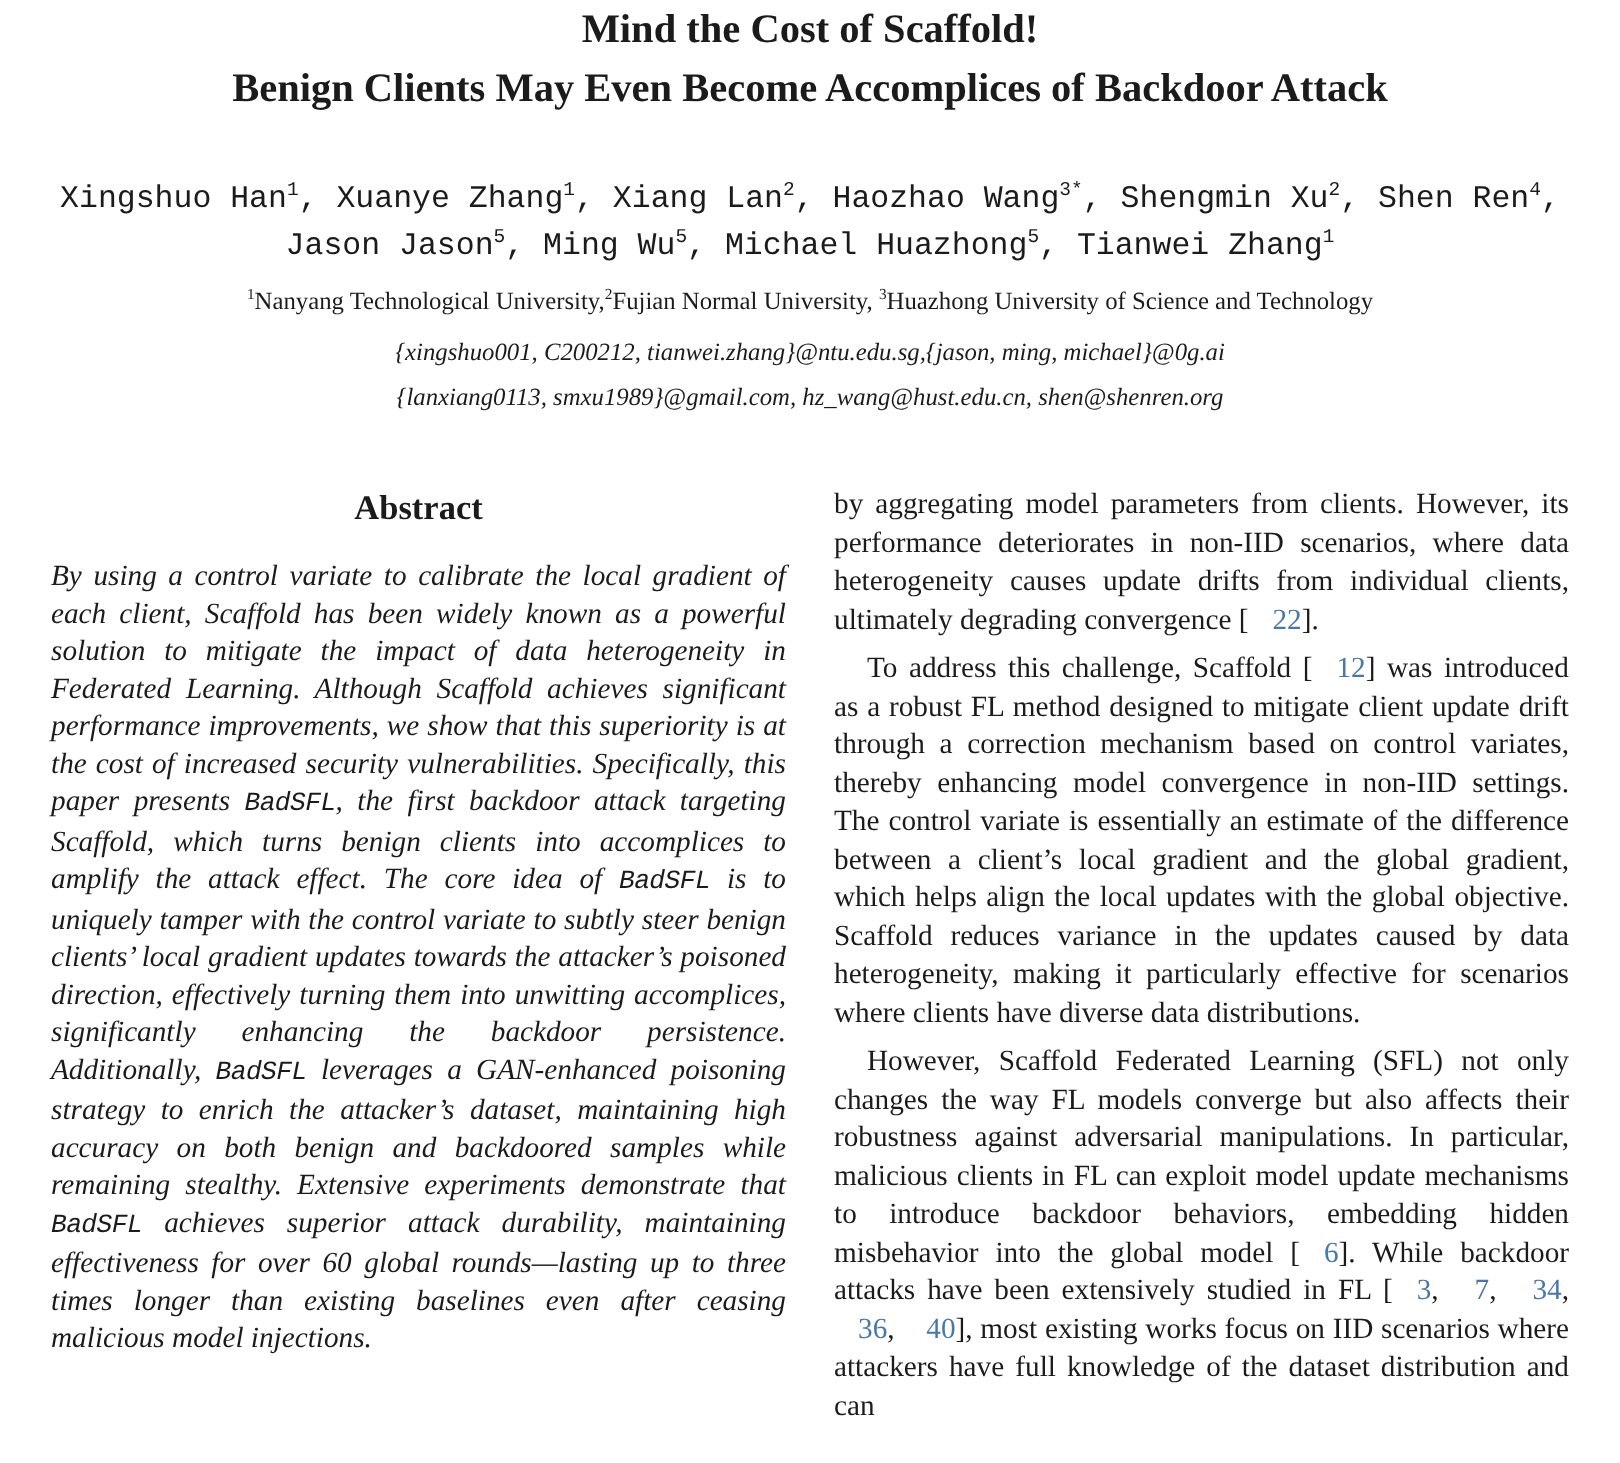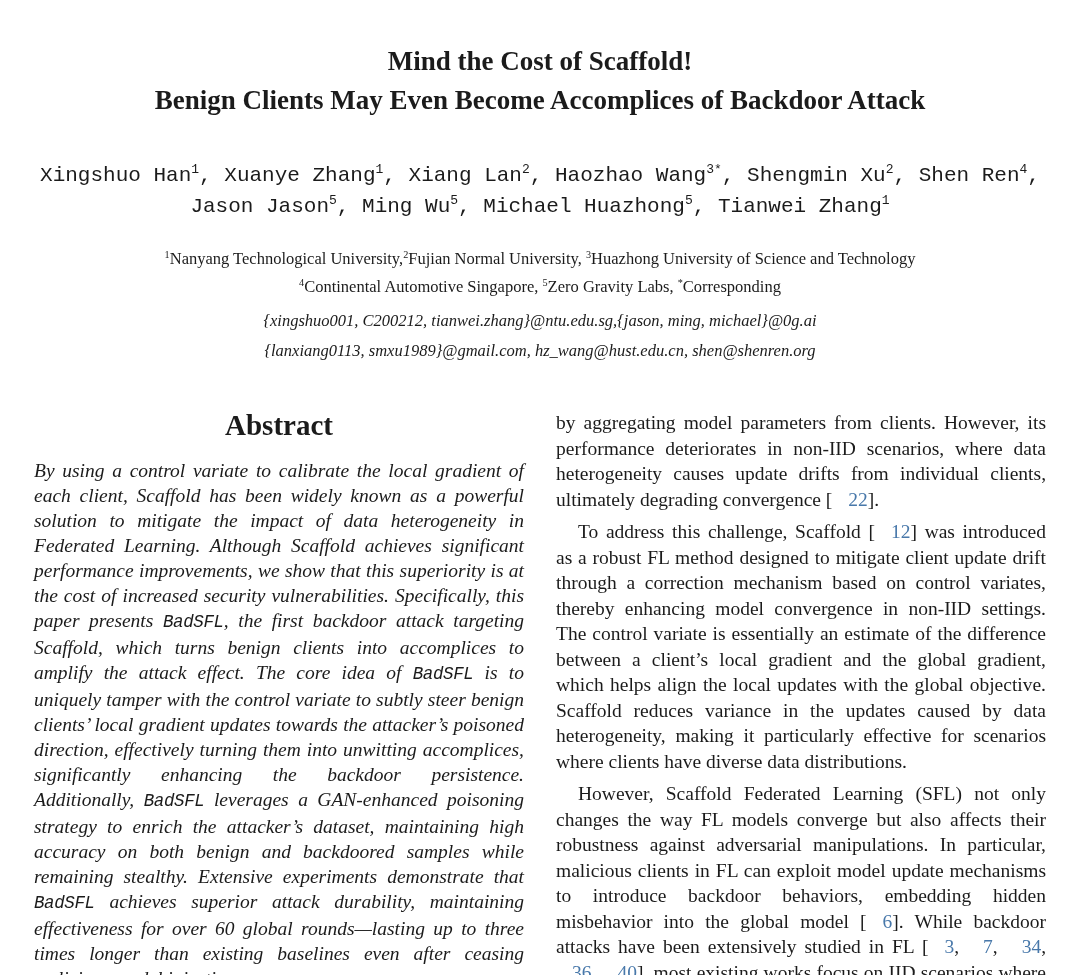--- a/index.html
+++ b/index.html
@@ -11,39 +11,38 @@
     color: var(--text-color, #1b1b1b);
     font-family: "Liberation Serif", "DejaVu Serif", serif;
     overflow: hidden;
   }
   .paper {
     width: 1080px;
     height: 975px;
     padding: 0 34px;
   }
   .title-block {
-    margin-top: 42px;
     text-align: center;
   }
   .title-line {
     font-weight: bold;
     font-size: 27px;
     line-height: 39px;
   }
   .authors-block {
     margin-top: 40px;
     text-align: center;
   }
   .author-line {
     font-size: 21px;
     line-height: 31px;
     font-family: Liberation Mono, monospace;
   }
   .affil-block {
-    margin-top: 23px;
+    margin-top: 7px;
     text-align: center;
     font-family: Liberation Serif, serif;
   }
   .affil-line {
     font-size: 16.5px;
     line-height: 28px;
   }
   .email-block {
     margin-top: 5px;
     text-align: center;
@@ -58,21 +57,21 @@
     gap: 32px;
     margin-top: 44px;
   }
   .col {
     width: 490px;
     flex: 0 0 490px;
   }
   .abstract-heading {
     text-align: center;
     font-weight: bold;
-    font-size: 29px;
+    font-size: 23px;
     line-height: 26px;
     margin: 2px 0 20px 0;
   }
   .abstract-body {
     font-style: italic;
     font-size: 19.5px;
     line-height: 25px;
     text-align: justify;
   }
   .body-text p {
@@ -110,21 +109,20 @@
     <div class="title-line">Benign Clients May Even Become Accomplices of Backdoor Attack</div>
   </div>
 
   <div class="authors-block">
     <div class="author-line"><span>Xingshuo Han</span><span class="s-sup">1</span><span>, Xuanye Zhang</span><span class="s-sup">1</span><span>, Xiang Lan</span><span class="s-sup">2</span><span>, Haozhao Wang</span><span class="s-sup">3*</span><span>, Shengmin Xu</span><span class="s-sup">2</span><span>, Shen Ren</span><span class="s-sup">4</span><span>,</span></div>
     <div class="author-line"><span>Jason Jason</span><span class="s-sup">5</span><span>, Ming Wu</span><span class="s-sup">5</span><span>, Michael Huazhong</span><span class="s-sup">5</span><span>, Tianwei Zhang</span><span class="s-sup">1</span></div>
   </div>
 
   <div class="affil-block">
     <div class="affil-line"><span class="s-sup">1</span><span>Nanyang Technological University,</span><span class="s-sup">2</span><span>Fujian Normal University, </span><span class="s-sup">3</span><span>Huazhong University of Science and Technology</span></div>
-    <div class="affil-line"><span class="s-sup">4</span><span>Continental Automotive Singapore, </span><span class="s-sup">5</span><span>Zero Gravity Labs, </span><span class="s-sup">*</span><span>Corresponding</span></div>
   </div>
 
   <div class="email-block">
     <div class="email-line">{xingshuo001, C200212, tianwei.zhang}@ntu.edu.sg,{jason, ming, michael}@0g.ai</div>
     <div class="email-line">{lanxiang0113, smxu1989}@gmail.com, hz_wang@hust.edu.cn, shen@shenren.org</div>
   </div>
 
   <div class="columns">
 
     <div class="col">

